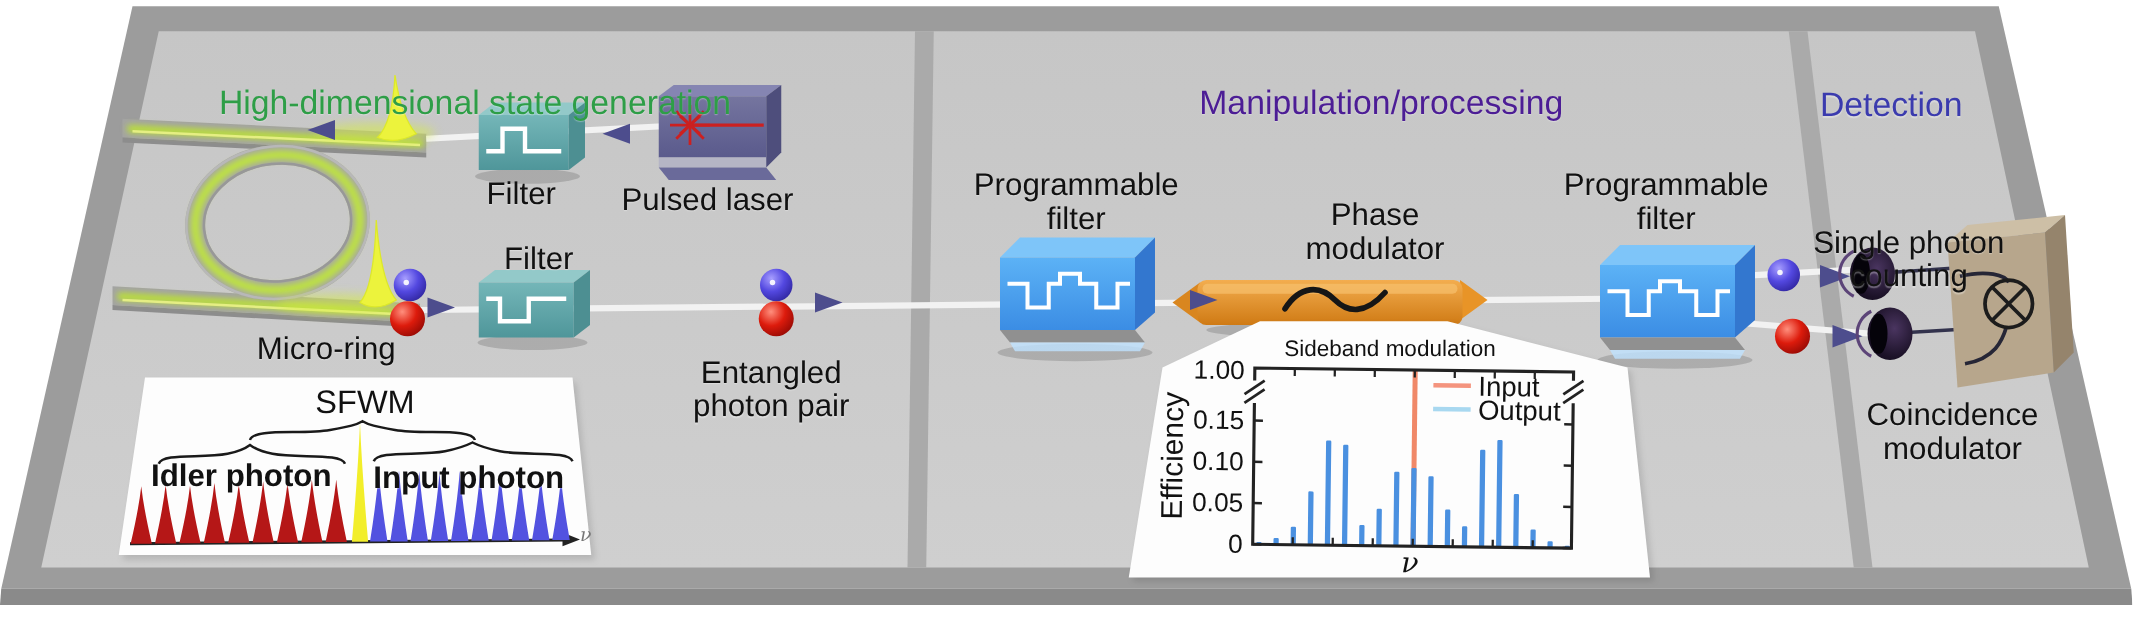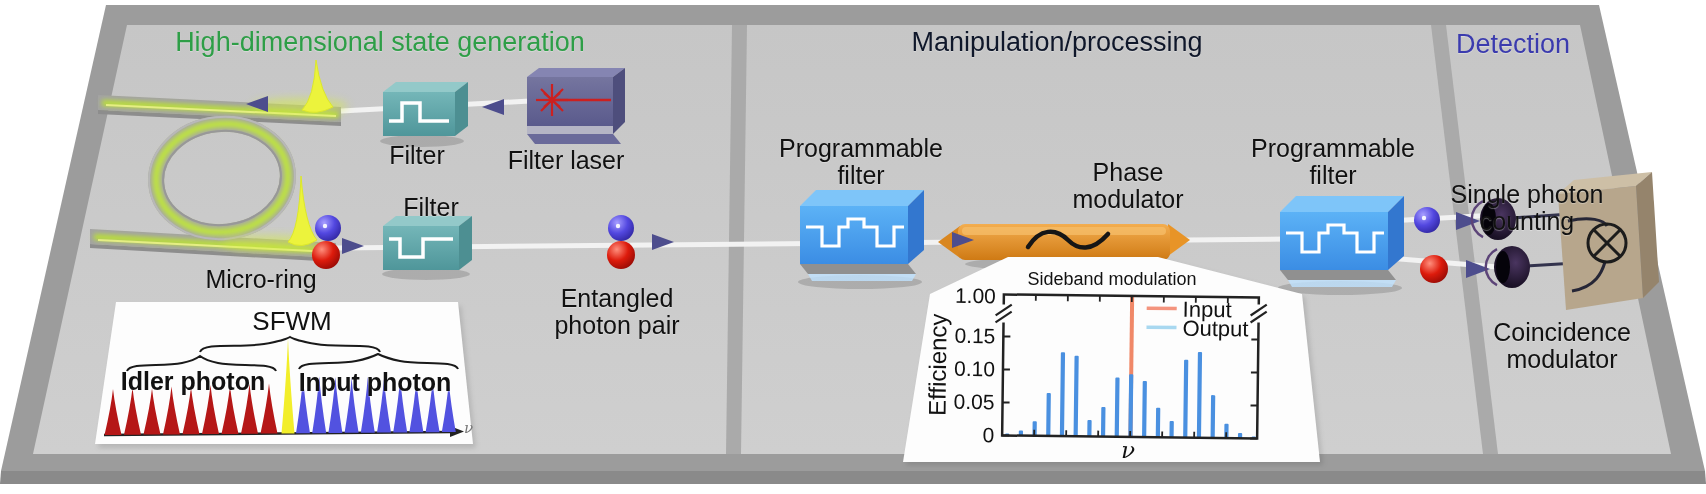--- a/index.html
+++ b/index.html
@@ -2,21 +2,21 @@
 <html><head>
 <meta charset="utf-8">
 <style>
   html,body{margin:0;padding:0;background:#ffffff;}
   #stage{position:relative;width:1706px;height:494px;overflow:hidden;
          font-family:"Liberation Sans","DejaVu Sans",sans-serif;background:#fff;}
   #art{position:absolute;left:0;top:0;}
   .lbl{position:absolute;transform:translateX(-50%);text-align:center;
        color:#111;font-size:25px;line-height:1.08;white-space:pre-line;
        text-shadow:0 1px 1px rgba(255,255,255,0.35);}
-  .sec{font-size:27px;font-weight:400;}
+  .sec{font-size:27px;font-weight:400;margin-top:40px;}
   .chart-title{font-size:18px;}
   .sfwm-title{font-size:26px;}
   .small{font-size:25px;font-weight:bold;}
 </style>
 </head>
 <body>
 
 <div id="stage">
 
 <svg id="art" width="1706" height="494" viewBox="0 0 1706 494">
@@ -311,32 +311,32 @@
           <text x="1129" y="458" text-anchor="middle" font-size="23" fill="#111" font-family="DejaVu Serif, serif" font-style="italic">ν</text>
           <line x1="1146" y1="308" x2="1176" y2="308" stroke="#f4947e" stroke-width="3.5"></line>
           <text x="1182" y="316" font-size="22" fill="#111">Input</text>
           <line x1="1146" y1="327" x2="1176" y2="327" stroke="#a8d8f0" stroke-width="3.5"></line>
           <text x="1182" y="335" font-size="22" fill="#111">Output</text>
         </g>
   </g>
 </svg>
 
 <div class="lbl sec" style="left: 380px; top: 28px; color: rgb(46, 158, 71);">High-dimensional state generation</div>
-<div class="lbl sec" style="left: 1057px; top: 28px; color: #0f172a;">Manipulation/processing</div>
+<div class="lbl sec" style="left: 1105px; top: 28px; color: #4c1d95;">Manipulation/processing</div>
 <div class="lbl sec" style="left: 1513px; top: 30px; color: rgb(59, 59, 174);">Detection</div>
 
 <div class="lbl" style="left:417px;top:142px;">Filter</div>
-<div class="lbl" style="left:566px;top:147px;">Filter laser</div>
+<div class="lbl" style="left:566px;top:147px;">Pulsed laser</div>
 <div class="lbl" style="left:431px;top:194px;">Filter</div>
 <div class="lbl" style="left:245px;top:266px;margin-left:16px;">Micro-ring</div>
 <div class="lbl" style="left:617px;top:285px;">Entangled
 photon pair</div>
 <div class="lbl" style="left:861px;top:135px;">Programmable
 filter</div>
-<div class="lbl" style="left:1128px;top:159px;">Phase
+<div class="lbl" style="left:1100px;top:159px;">Phase
 modulator</div>
 <div class="lbl" style="left:1333px;top:135px;">Programmable
 filter</div>
 <div class="lbl" style="left:1527px;top:133px;margin-top:48px;">Single photon
 counting</div>
 <div class="lbl" style="left:1562px;top:319px;">Coincidence
 modulator</div>
 
 <div class="lbl sfwm-title" style="left:292px;top:307px;">SFWM</div>
 <div class="lbl small" style="left:193px;top:368px;">Idler photon</div>

